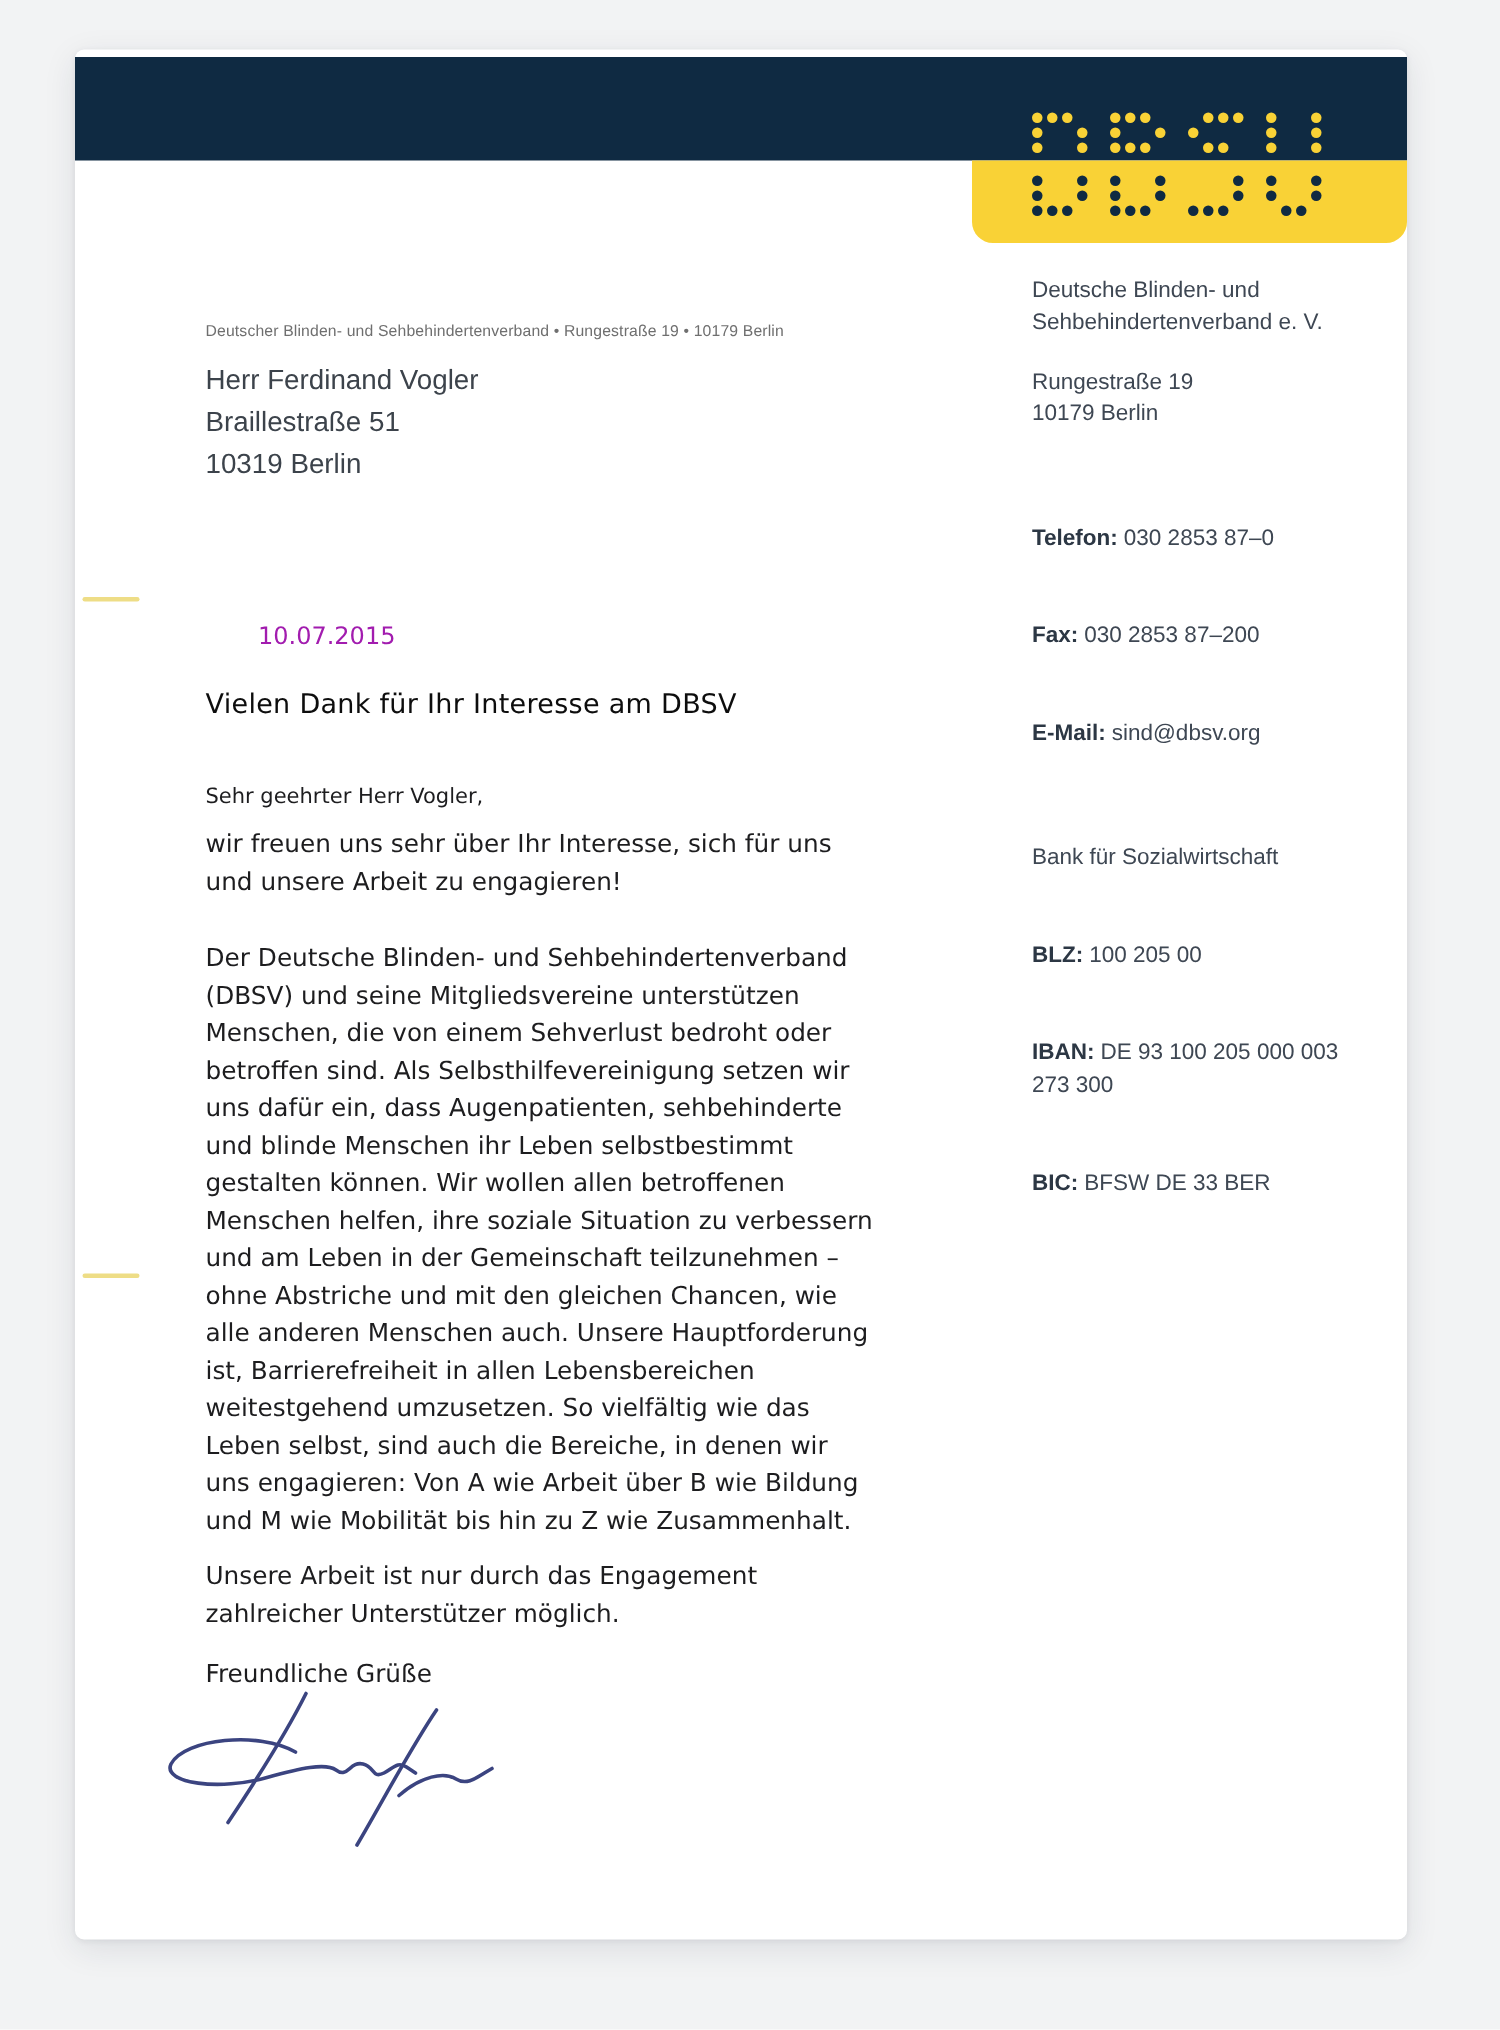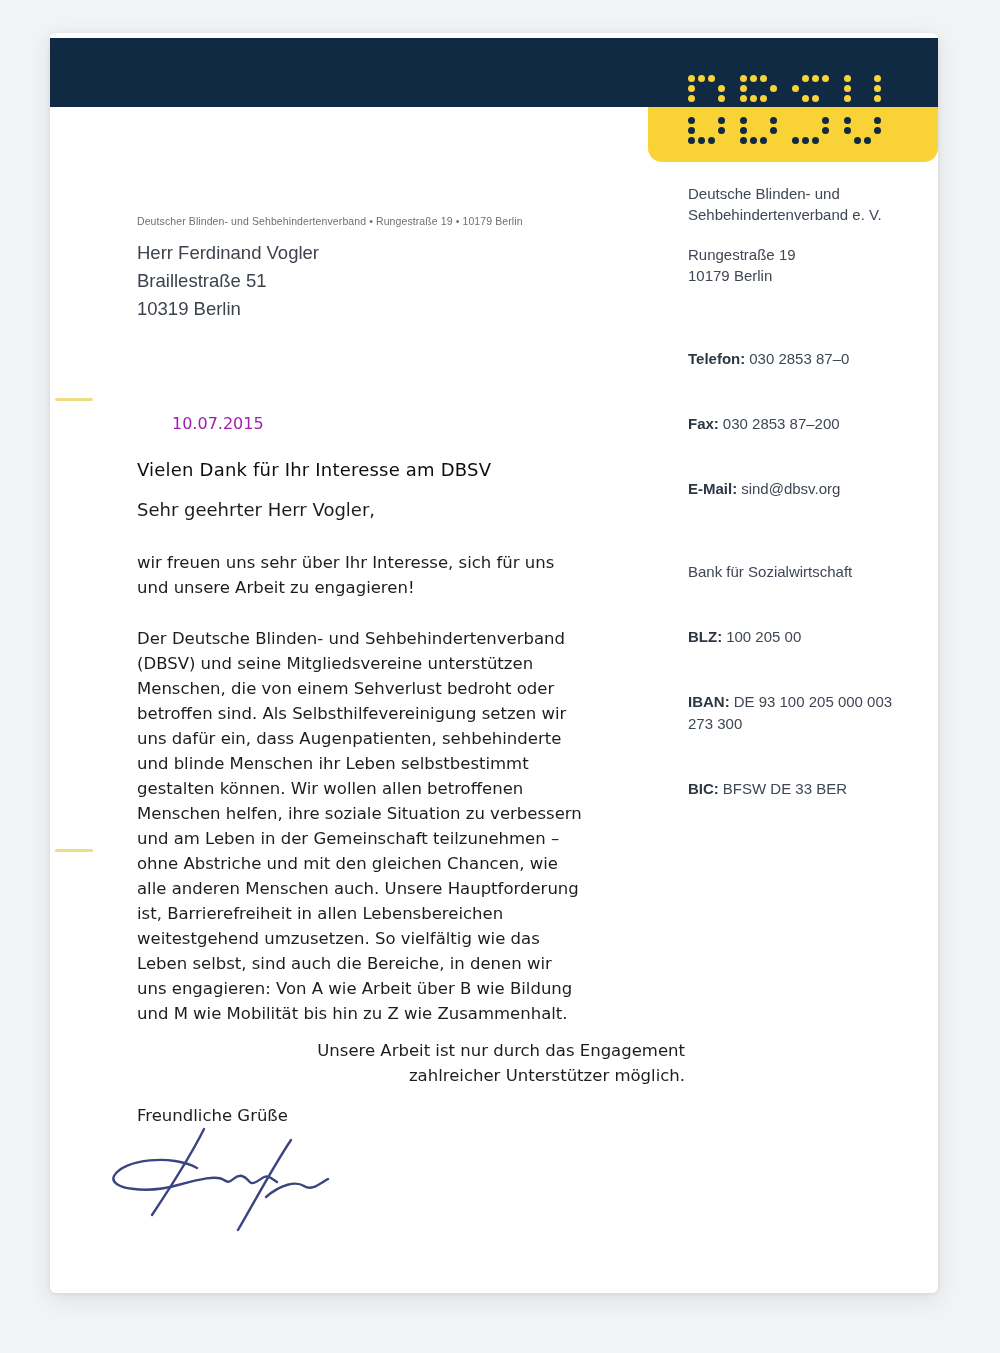--- a/index.html
+++ b/index.html
@@ -49,24 +49,24 @@
   .letter-body {
     position:absolute; left:87px; top:381px; width:548px;
     font-family:"DejaVu Sans", sans-serif;
     color:#1d1d1f;
   }
   .date { font-size:16px; line-height:20px; color:#a21caf;margin-left:35px; }
   .subject {
     margin-top:24px; font-size:18px; line-height:23px;
     font-weight:normal; color:#0d0d0d; letter-spacing:0.2px;
   }
-  .salutation { margin-top:16px; font-size:18px; line-height:25px; }
+  .salutation { margin-top:38px; font-size:14px; line-height:25px; }
   .para { margin-top:26px; font-size:16.5px; line-height:25px; white-space:pre-line; }
-  .para.p1 { margin-top:28px; }
-  .para.p3 { margin-top:12px;text-align:right; }
+  .para.p1 { margin-top:6px; }
+  .para.p3 { margin-top:12px; }
   .closing { margin-top:15px; font-size:16.5px; line-height:25px; }
   .signature {
     position:absolute; left:55px; top:1090px; width:235px; height:115px;
   }
   .signature svg { width:100%; height:100%; }
 
   
   .sidebar {
     position:absolute; left:638px; top:150px; width:240px;
     font-size:15px; line-height:21px; color:#3e4753;

